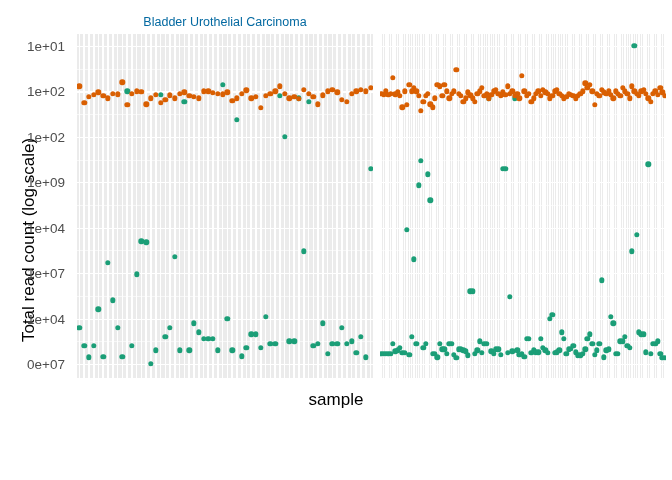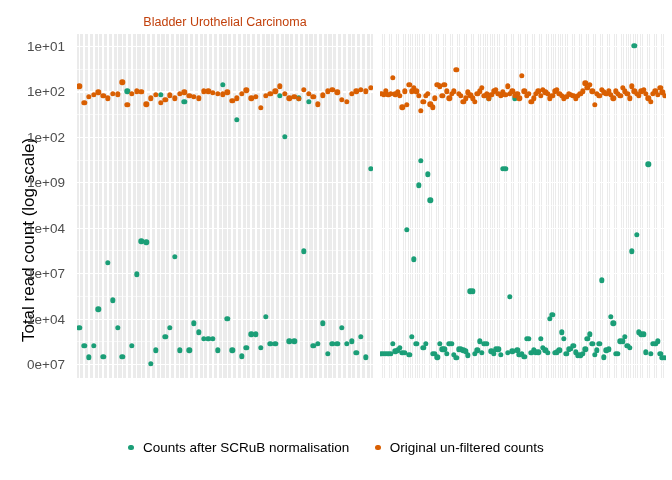--- a/index.html
+++ b/index.html
@@ -8,21 +8,21 @@
 
   .ylab{position:absolute;left:-4px;top:0;width:480px;height:22px;
         transform-origin:0 0;transform:translate(22px,480px) rotate(-90deg);
         display:flex;align-items:center;justify-content:center;
         font-size:17px;color:#000;white-space:nowrap;}
 
   .ytick{position:absolute;right:0;width:66px;text-align:right;font-size:13.5px;color:#4D4D4D;
          transform:translateY(-50%);white-space:nowrap;}
 
   .strip{position:absolute;height:20px;display:flex;align-items:center;justify-content:center;
-         font-size:12.5px;color:#c2410c;white-space:nowrap;}
+         font-size:12.5px;color:#0369a1;white-space:nowrap;}
 
   .panel{position:absolute;background:#EBEBEB;overflow:hidden;}
   .gmaj{position:absolute;left:0;right:0;height:1.2px;background:#FFFFFF;}
   .gminh{position:absolute;left:0;right:0;height:0.8px;background:#F7F7F7;}
   .gv{position:absolute;top:0;bottom:0;width:1.6px;background:#FFFFFF;}
 
   .pt{position:absolute;width:5.4px;height:5.4px;border-radius:50%;
       transform:translate(-50%,-50%);}
   .pt.g{background:#1B9E77;}
   .pt.o{background:#D95F02;}
@@ -635,25 +635,16 @@
       <div class="pt o" style="left: 268.418px; top: 64.4655px; background: rgb(217, 95, 2);"></div>
       <div class="pt o" style="left: 270.762px; top: 67.5068px; background: rgb(217, 95, 2);"></div>
       <div class="pt o" style="left: 273.107px; top: 59.5073px; background: rgb(217, 95, 2);"></div>
       <div class="pt o" style="left: 275.451px; top: 57.4286px; background: rgb(217, 95, 2);"></div>
       <div class="pt o" style="left: 277.795px; top: 60.635px; background: rgb(217, 95, 2);"></div>
       <div class="pt o" style="left: 280.139px; top: 53.8315px; background: rgb(217, 95, 2);"></div>
       <div class="pt o" style="left: 282.484px; top: 58.4406px; background: rgb(217, 95, 2);"></div>
       <div class="pt o" style="left: 284.828px; top: 61.8311px; background: rgb(217, 95, 2);"></div>
     </div>
 
-
-  <div class="legend" id="legend" style="top: 440px;">
-      <div class="lgitem">
-        <span class="lgkey" style="background: rgb(27, 158, 119);"></span>
-        <span class="lgtext">Counts after SCRuB normalisation</span>
-      </div>
-      <div class="lgitem">
-        <span class="lgkey" style="background: rgb(217, 95, 2);"></span>
-        <span class="lgtext">Original un-filtered counts</span>
-      </div>
-    </div>
+  <div class="xlab" id="xlab" style="left: 0px; top: 390px;">sample</div>
+
 
 </div>
 
 </body></html>

